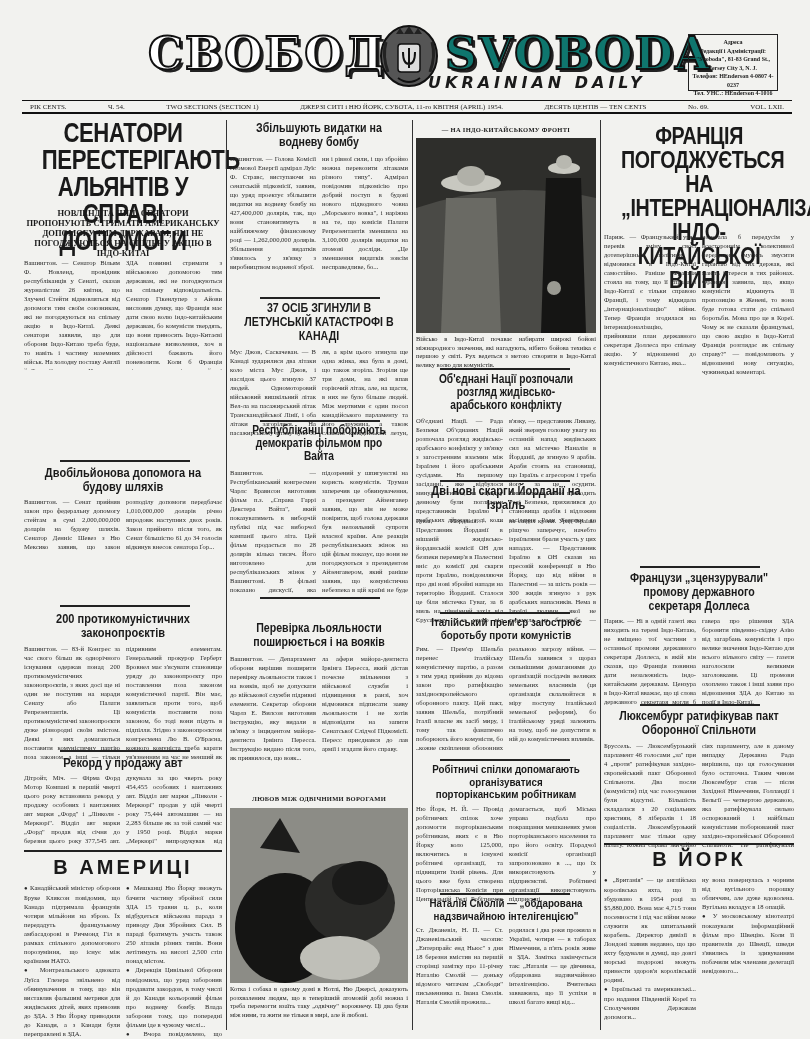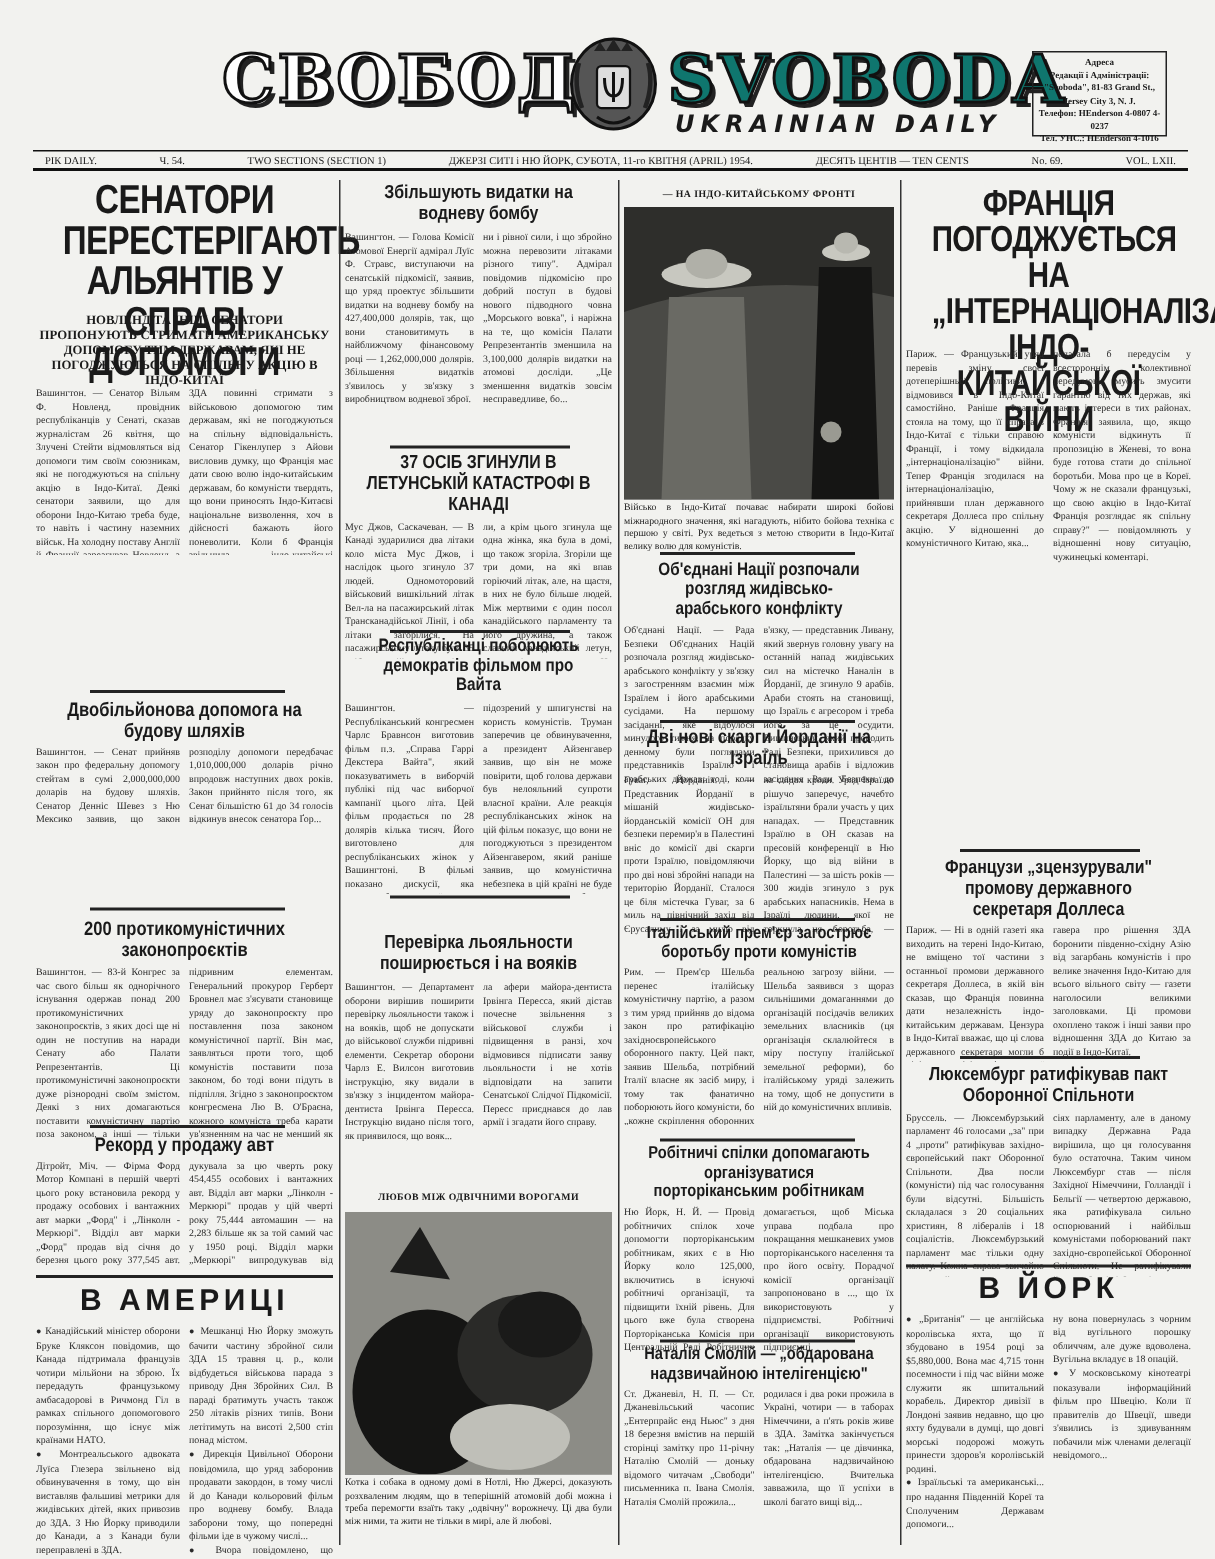--- a/index.html
+++ b/index.html
@@ -33,21 +33,21 @@
   .logo-en {
     position: absolute; left: 445px; top: 28px; font-size: 44px; font-weight: bold;
     font-family: "DejaVu Serif", serif; letter-spacing: 2px; color: #0f766e;
     -webkit-text-stroke: 2px #111; text-shadow: 3px 3px 0 #222;
   }
   .sub-ua {
     position: absolute; left: 150px; top: 73px; font-size: 16px; font-weight: bold; font-style: italic;
     font-family: "DejaVu Sans", sans-serif; letter-spacing: 1px;
   }
   .sub-en {
-    position: absolute; left: 450px; top: 73px; font-size: 16px; font-weight: bold; font-style: italic;
+    position: absolute; left: 428px; top: 73px; font-size: 16px; font-weight: bold; font-style: italic;
     font-family: "DejaVu Sans", sans-serif; letter-spacing: 4px;
   }
   .emblem {
     position: absolute; left: 378px; top: 22px; width: 62px; height: 66px;
   }
 
   
   .dateline {
     position: absolute; left: 22px; top: 100px; width: 770px; height: 14px;
     border-top: 1.5px solid #111; border-bottom: 2.5px solid #111;
@@ -117,21 +117,21 @@
       <div>Адреса</div>
       <div>Редакції і Адміністрації:</div>
       <div>"Svoboda", 81-83 Grand St.,</div>
       <div>Jersey City 3, N. J.</div>
       <div>Телефон: HEnderson 4-0807 4-0237</div>
       <div>Тел. УНС.: HEnderson 4-1016</div>
     </div>
   </div>
 
   <div class="dateline">
-    <span>РІК DAILY.</span>
+    <span>РІК CENTS.</span>
     <span>Ч. 54.</span>
     <span>TWO SECTIONS (SECTION 1)</span>
     <span>ДЖЕРЗІ СИТІ і НЮ ЙОРК, СУБОТА, 11-го КВІТНЯ (APRIL) 1954.</span>
     <span>ДЕСЯТЬ ЦЕНТІВ — TEN CENTS</span>
     <span>No. 69.</span>
     <span>VOL. LXII.</span>
   </div>
 
   <div class="col" style="left:24px; top:120px; width:198px;">
     <div class="hl-big" style="font-size:27px; width:198px;">СЕНАТОРИ ПЕРЕСТЕРІГАЮТЬ АЛЬЯНТІВ У СПРАВІ ДОПОМОГИ</div>

